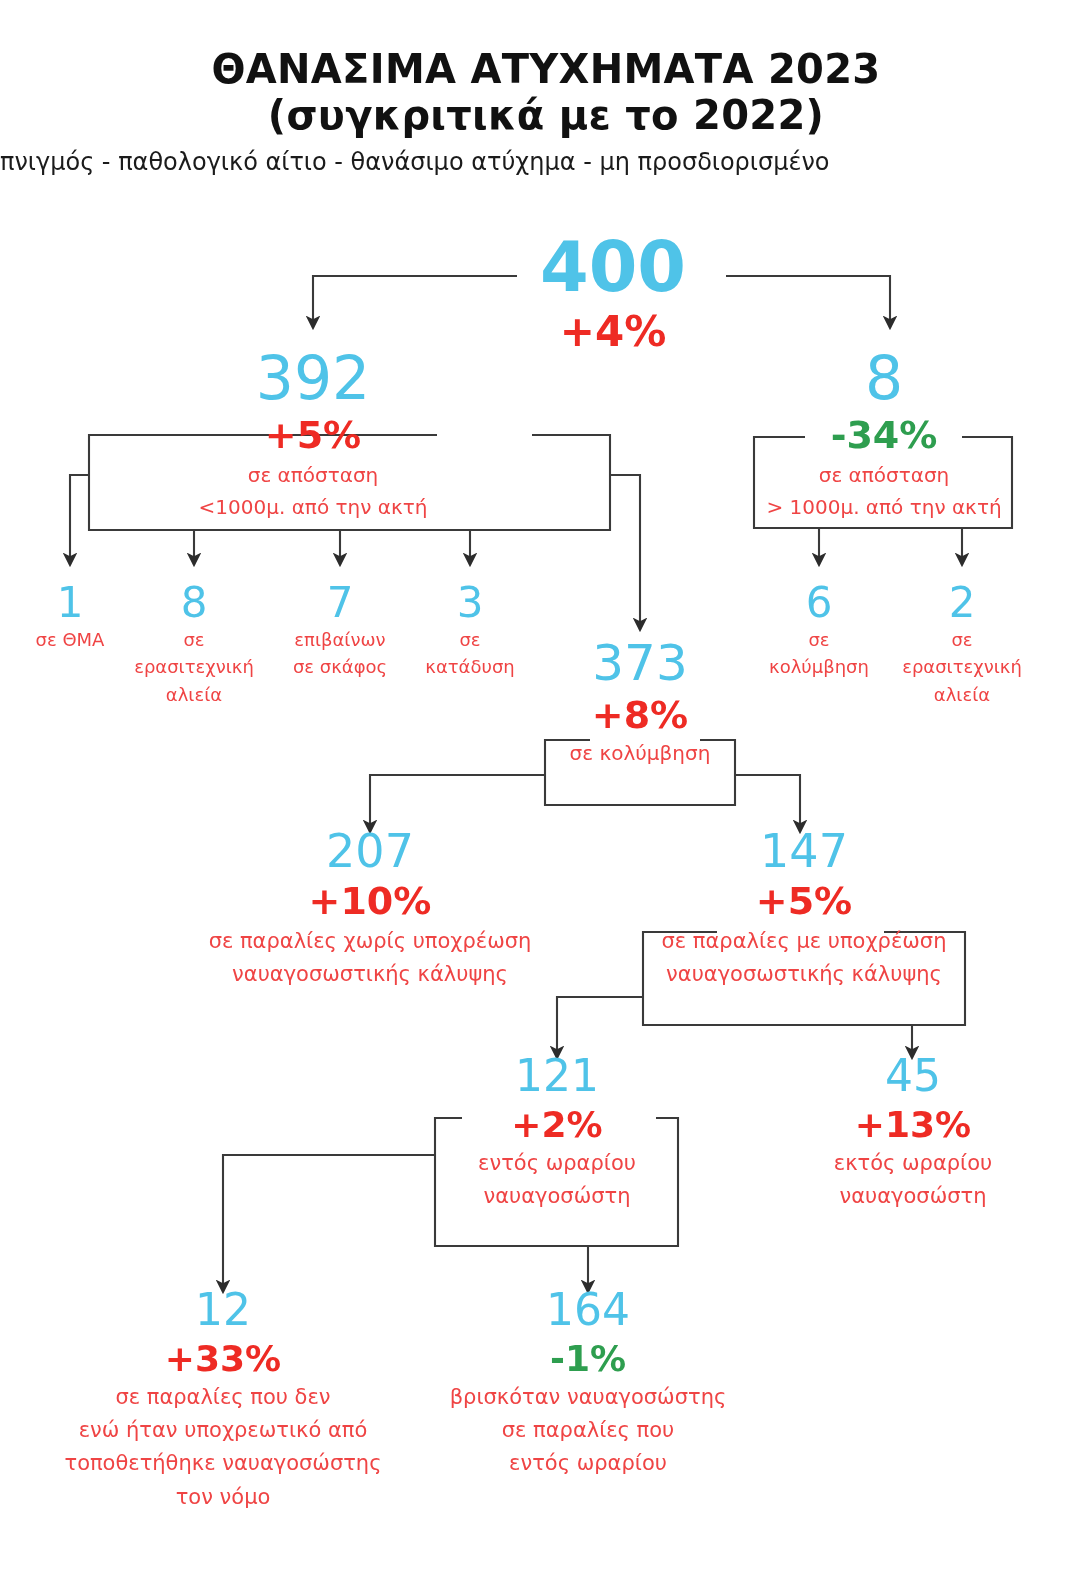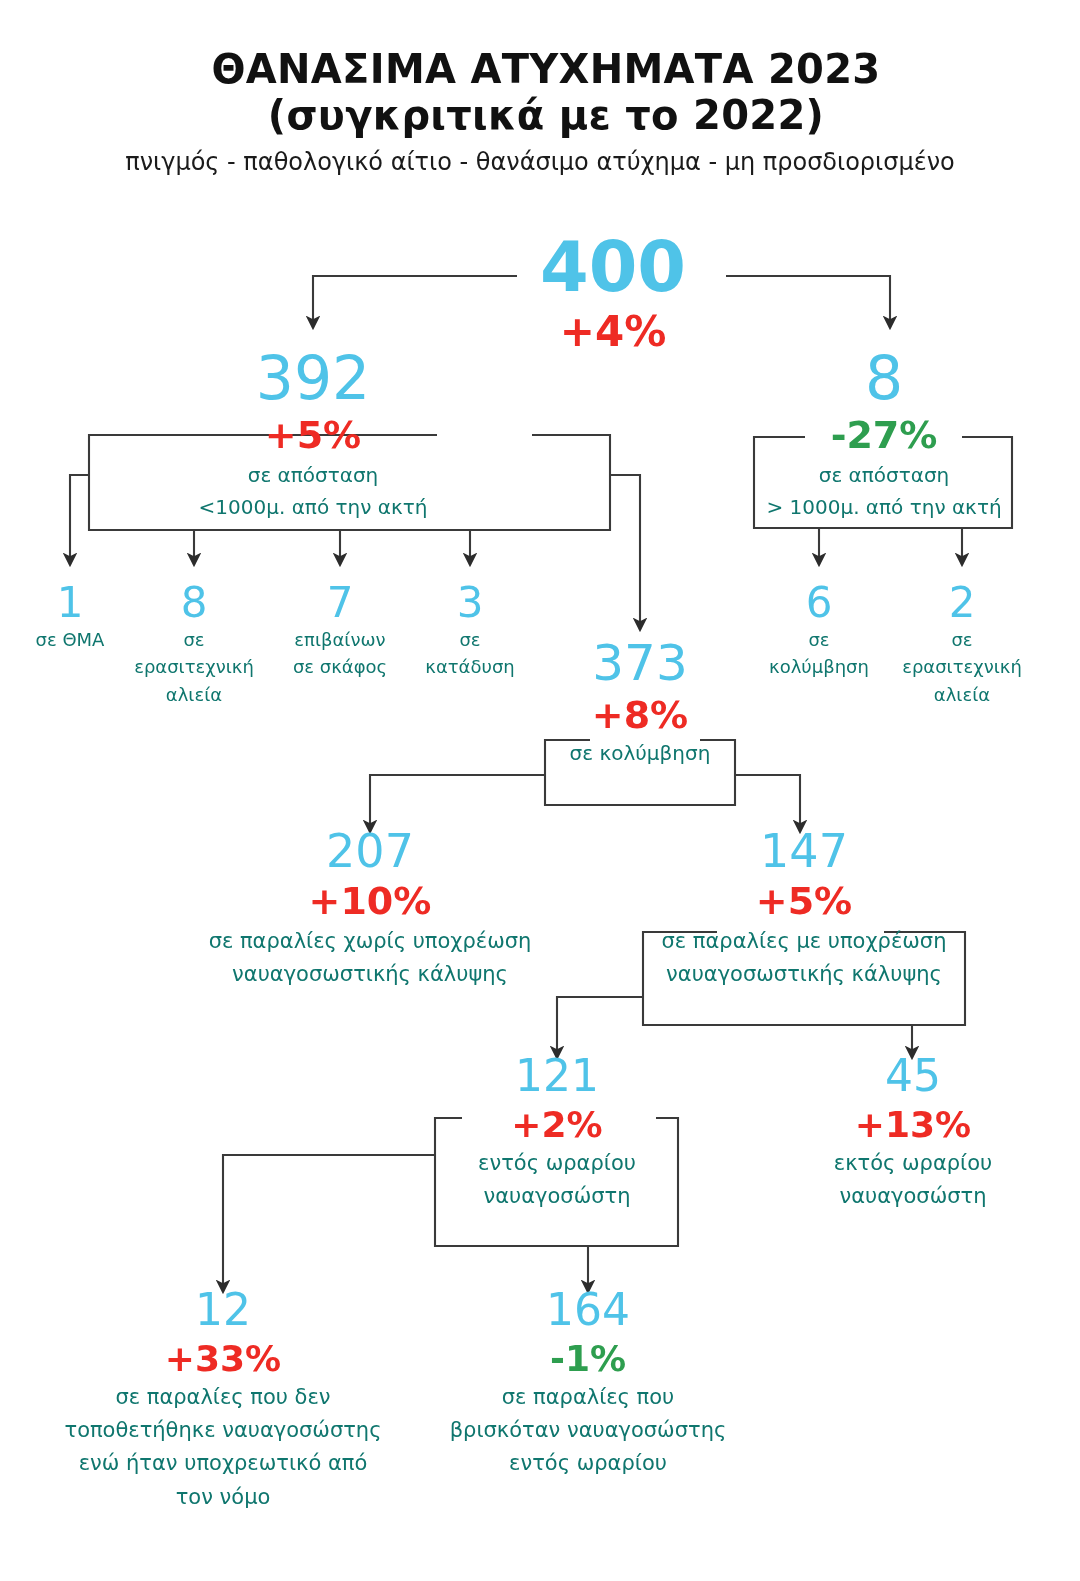--- a/index.html
+++ b/index.html
@@ -41,21 +41,20 @@
     font-size: 40px;
     letter-spacing: 0.3px;
     line-height: 1.16;
     color: #111111;
   }
   #subtitle {
     position: absolute;
     left: 0;
     top: 148px;
     width: 1080px;
-    text-align: center;
     font-size: 24px;
     color: #1b1b1b;
   }
 
   
   .node {
     position: absolute;
     text-align: center;
   }
   .value {
@@ -65,21 +64,21 @@
     white-space: nowrap;
   }
   .pct {
     font-weight: bold;
     line-height: 1.05;
     white-space: nowrap;
   }
   .pct.up   { color: #EE2B24; }
   .pct.down { color: #2E9E4F; }
   .desc {
-    color: #0f766e;
+    color: #ef4444;
     line-height: 1.30;
   }
 
   
   #node-root .value { font-size: 70px; font-weight: bold; }
   #node-root .pct   { font-size: 42px; margin-top: 8px; }
 
   
   .lvl1 .value { font-size: 60px; }
   .lvl1 .pct   { font-size: 38px; margin-top: 8px; }
@@ -173,21 +172,21 @@
 
   <div class="node lvl1" style="left:168px; top:348px; width:290px;">
     <div class="value">392</div>
     <div class="pct up">+5%</div>
     <div class="desc">σε απόσταση</div>
     <div class="desc">&lt;1000μ. από την ακτή</div>
   </div>
 
   <div class="node lvl1" style="left:738px; top:348px; width:292px;">
     <div class="value">8</div>
-    <div class="pct down">-27%</div>
+    <div class="pct down">-34%</div>
     <div class="desc">σε απόσταση</div>
     <div class="desc">&gt; 1000μ. από την ακτή</div>
   </div>
 
   <div class="node leaf" style="left:0px; top:582px; width:140px;">
     <div class="value">1</div>
     <div class="desc">σε ΘΜΑ</div>
   </div>
 
   <div class="node leaf" style="left:114px; top:582px; width:160px;">
@@ -253,26 +252,26 @@
     <div class="value">45</div>
     <div class="pct up">+13%</div>
     <div class="desc">εκτός ωραρίου</div>
     <div class="desc">ναυαγοσώστη</div>
   </div>
 
   <div class="node lvl5" style="left:38px; top:1288px; width:370px;">
     <div class="value">12</div>
     <div class="pct up">+33%</div>
     <div class="desc">σε παραλίες που δεν</div>
+    <div class="desc">ενώ ήταν υποχρεωτικό από</div>
     <div class="desc">τοποθετήθηκε ναυαγοσώστης</div>
-    <div class="desc">ενώ ήταν υποχρεωτικό από</div>
     <div class="desc">τον νόμο</div>
   </div>
 
   <div class="node lvl5" style="left:423px; top:1288px; width:330px;">
     <div class="value">164</div>
     <div class="pct down">-1%</div>
+    <div class="desc">βρισκόταν ναυαγοσώστης</div>
     <div class="desc">σε παραλίες που</div>
-    <div class="desc">βρισκόταν ναυαγοσώστης</div>
     <div class="desc">εντός ωραρίου</div>
   </div>
 
 </div>
 
 </body></html>

